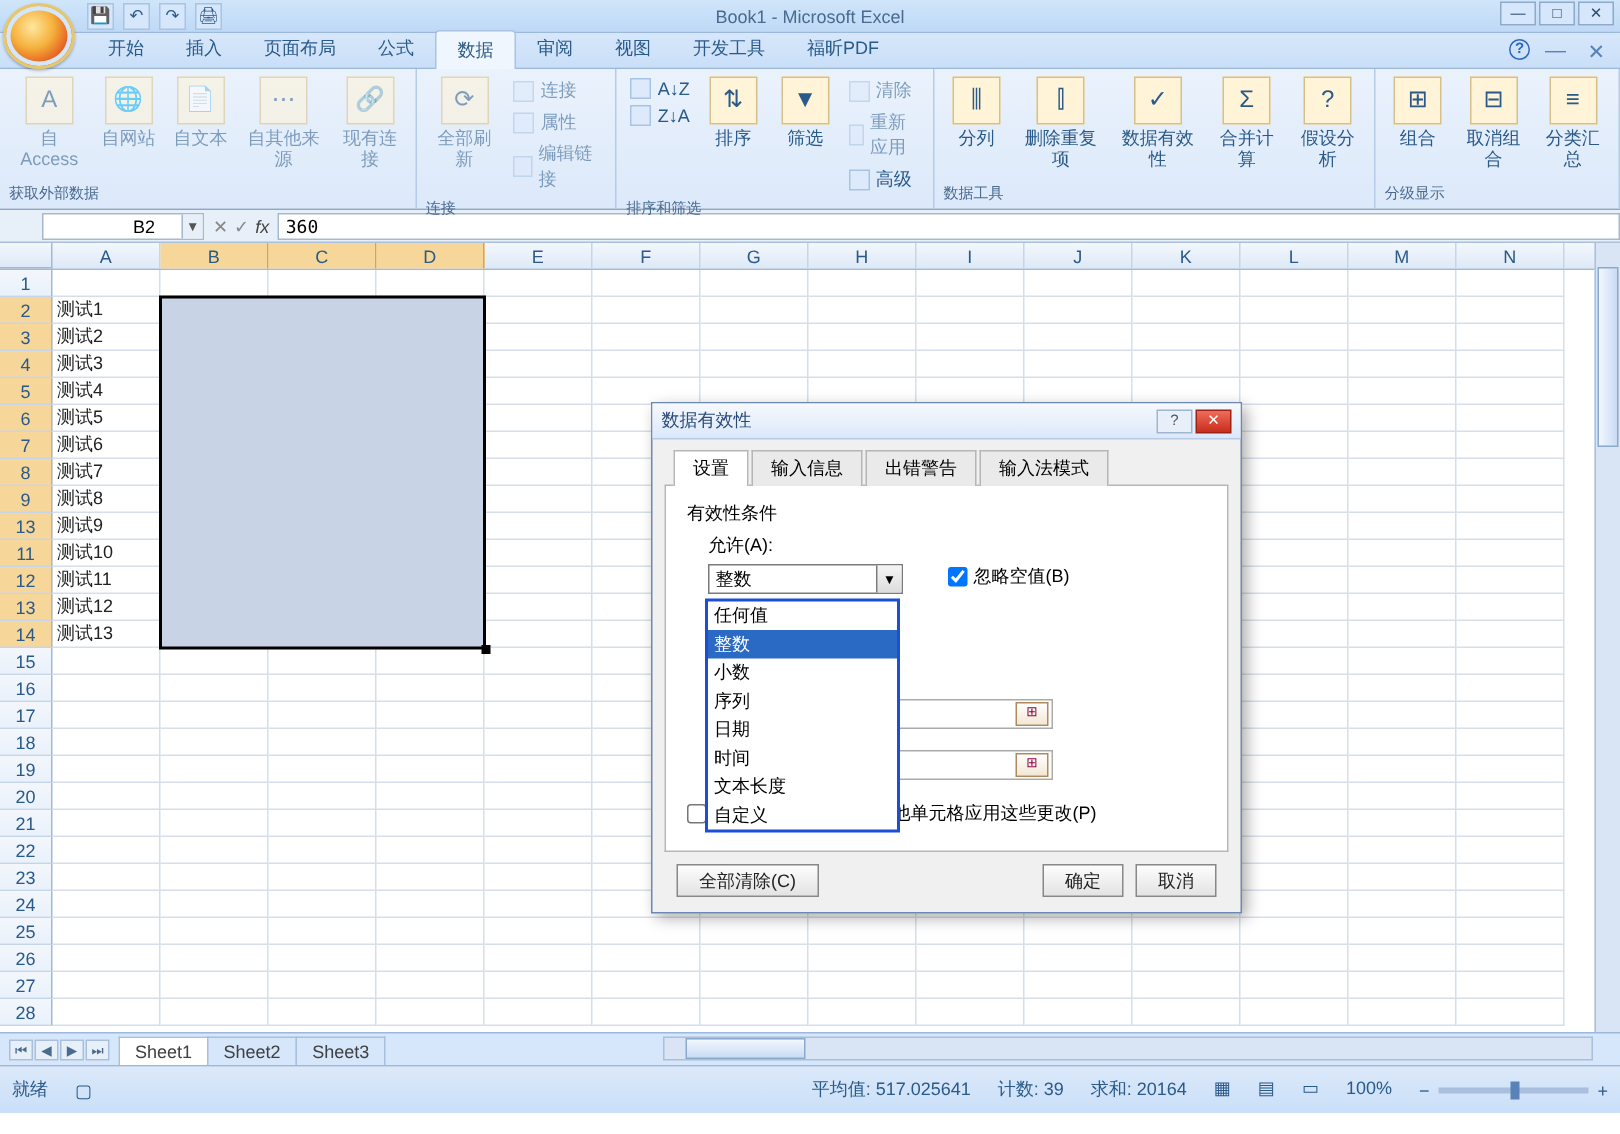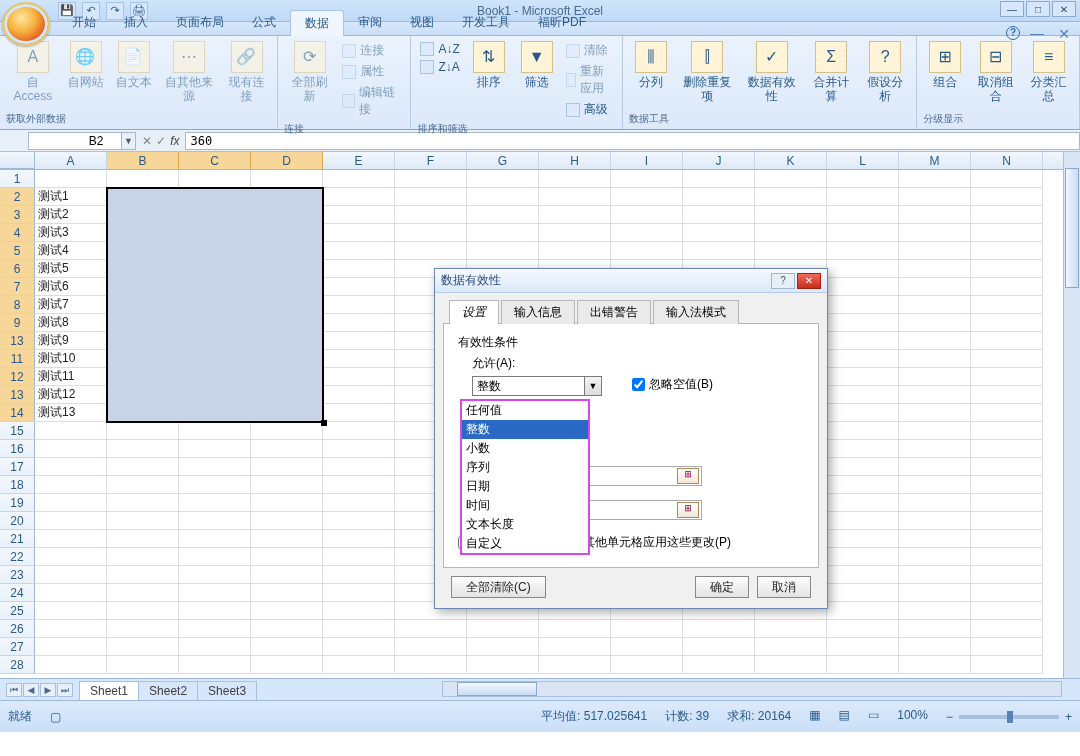--- a/index.html
+++ b/index.html
@@ -8,21 +8,21 @@
 
 .titlebar { height: 22px; background: linear-gradient(#cfe5fa,#bfd9f6); display:flex; align-items:center; position:relative; border-bottom:1px solid #9cb8da;}
 .office-btn { width:48px; height:44px; position:absolute; left:2px; top:2px; z-index:10; background:radial-gradient(circle at 40% 35%,#ffe7a0 0%,#f5b13c 38%,#e35a1f 70%,#b73515 100%); border-radius:50%; border:2px solid #e6c76b; box-shadow:0 0 0 3px #d4e6fa inset, 0 1px 2px rgba(0,0,0,.3);}
 .qat { margin-left:58px; display:flex; gap:6px; align-items:center;}
 .qat .qbtn { width:18px; height:18px; background:#d6e6fb; border:1px solid #a8c3e3; display:flex; align-items:center; justify-content:center; font-size:11px; color:#2a5a8a;}
 .title-text { position:absolute; left:50%; transform:translateX(-50%); color:#4a6a8f; font-size:12px;}
 .winbtns { position:absolute; right:4px; top:1px; display:flex; gap:2px;}
 .winbtn { width:24px; height:16px; background:#d6e6fb; border:1px solid #8fa9c9; display:flex; align-items:center; justify-content:center; font-size:10px; color:#2a4a6a;}
 
 
-.ribbon-tabs { height:14px; background:linear-gradient(#d7e7fb,#c9dff8); display:flex; align-items:flex-end; padding-left:58px; border-bottom:1px solid #9cb8da; position:relative;}
+.ribbon-tabs { height:24px; background:linear-gradient(#d7e7fb,#c9dff8); display:flex; align-items:flex-end; padding-left:58px; border-bottom:1px solid #9cb8da; position:relative;}
 .rtab { padding:4px 14px 4px; color:#2a5a8a; cursor:pointer;}
 .rtab.active { background:#f0f6fd; border:1px solid #a8c3e3; border-bottom:none; border-radius:3px 3px 0 0; position:relative; top:1px;}
 .ribbon-tabs .help { position:absolute; right:60px; top:4px; color:#2a6ac5; font-weight:bold; width:14px; height:14px; border:1px solid #2a6ac5; border-radius:50%; text-align:center; line-height:12px; font-size:10px;}
 .ribbon-tabs .wmin { position:absolute; right:36px; top:6px; color:#5982b8; font-size:14px; line-height:10px;}
 .ribbon-tabs .wclose { position:absolute; right:10px; top:4px; color:#5982b8; font-size:14px;}
 
 
 .ribbon { height:94px; background:linear-gradient(#eaf2fc,#dce9fa); border-bottom:1px solid #8aa8cc; display:flex;}
 .rgroup { border-right:1px solid #b6cbe5; padding:3px 6px 0; display:flex; flex-direction:column; align-items:center; position:relative;}
 .rgroup .items { display:flex; gap:4px; flex:1; align-items:flex-start;}
@@ -83,27 +83,27 @@
 
 
 .dialog { position:absolute; left:434px; top:268px; width:394px; background:#f0f0f0; border:1px solid #6a88b0; box-shadow:3px 3px 10px rgba(0,0,0,.35);}
 .dlg-title { height:24px; background:linear-gradient(#f6f9fd,#dbe8fa); display:flex; align-items:center; padding:0 6px; color:#2a4a7a; border-bottom:1px solid #b6cbe5;}
 .dlg-title .dbtns { margin-left:auto; display:flex; gap:2px;}
 .dlg-title .dbtn { width:24px; height:16px; border:1px solid #a0b6d0; background:#e7eff9; text-align:center; font-size:10px; line-height:14px; color:#556;}
 .dlg-title .dbtn.close { background:linear-gradient(#ef6c5a,#c82d1d); color:#fff; border-color:#9c2214;}
 .dlg-body { padding:6px 8px 10px;}
 .dlg-tabs { display:flex; border-bottom:1px solid #b6b6b6; padding-left:6px;}
 .dtab { padding:3px 12px; border:1px solid #b6b6b6; border-bottom:none; background:#eaeaea; margin-right:2px; font-size:12px; position:relative; top:1px;}
-.dtab.active { background:#fff;font-style:italic;}
+.dtab.active { background:#fff;}
 .dpanel { background:#fff; border:1px solid #b6b6b6; border-top:none; padding:10px 14px 16px; min-height:200px; position:relative;}
 .cond-label { font-size:12px; margin-bottom:4px;}
 .allow-row { display:flex; align-items:flex-start; gap:30px;}
 .combo { width:130px; height:20px; border:1px solid #7a7a7a; background:#fff; display:flex; align-items:center; padding-left:4px; position:relative; font-size:12px;}
 .combo .cbtn { position:absolute; right:0; top:0; width:17px; height:18px; background:linear-gradient(#f5f5f5,#ddd); border-left:1px solid #7a7a7a; text-align:center; font-size:9px; line-height:18px;}
-.dropdown { position:absolute; left:16px; top:75px; width:130px; background:#fff; border:2px solid #d946ef; font-size:12px; z-index:5;}
+.dropdown { position:absolute; left:26px; top:75px; width:130px; background:#fff; border:2px solid #1d4ed8; font-size:12px; z-index:5;}
 .dropdown div { padding:1px 4px;}
 .dropdown .dsel { background:#2a6ac5; color:#fff;}
 .chkrow { display:flex; align-items:center; gap:4px; font-size:12px;}
 .chkrow input { width:13px; height:13px;}
 .txtfield { width:230px; height:20px; border:1px solid #aaa; margin-top:6px; background:#fff; position:relative;}
 .txtfield .pick { position:absolute; right:2px; top:1px; width:22px; height:16px; border:1px solid #b08a5a; background:linear-gradient(#fff,#f3e7d4); font-size:9px; text-align:center; color:#804;}
 .applychk { display:flex; align-items:center; gap:4px; margin-top:14px; font-size:12px;}
 .dlg-btns { display:flex; gap:8px; padding:8px 8px 0; align-items:center;}
 .btn { height:22px; padding:0 14px; border:1px solid #888; background:linear-gradient(#fdfdfd,#e3e3e3); font-size:12px; color:#222;}
 .dlg-btns .spacer { flex:1;}

